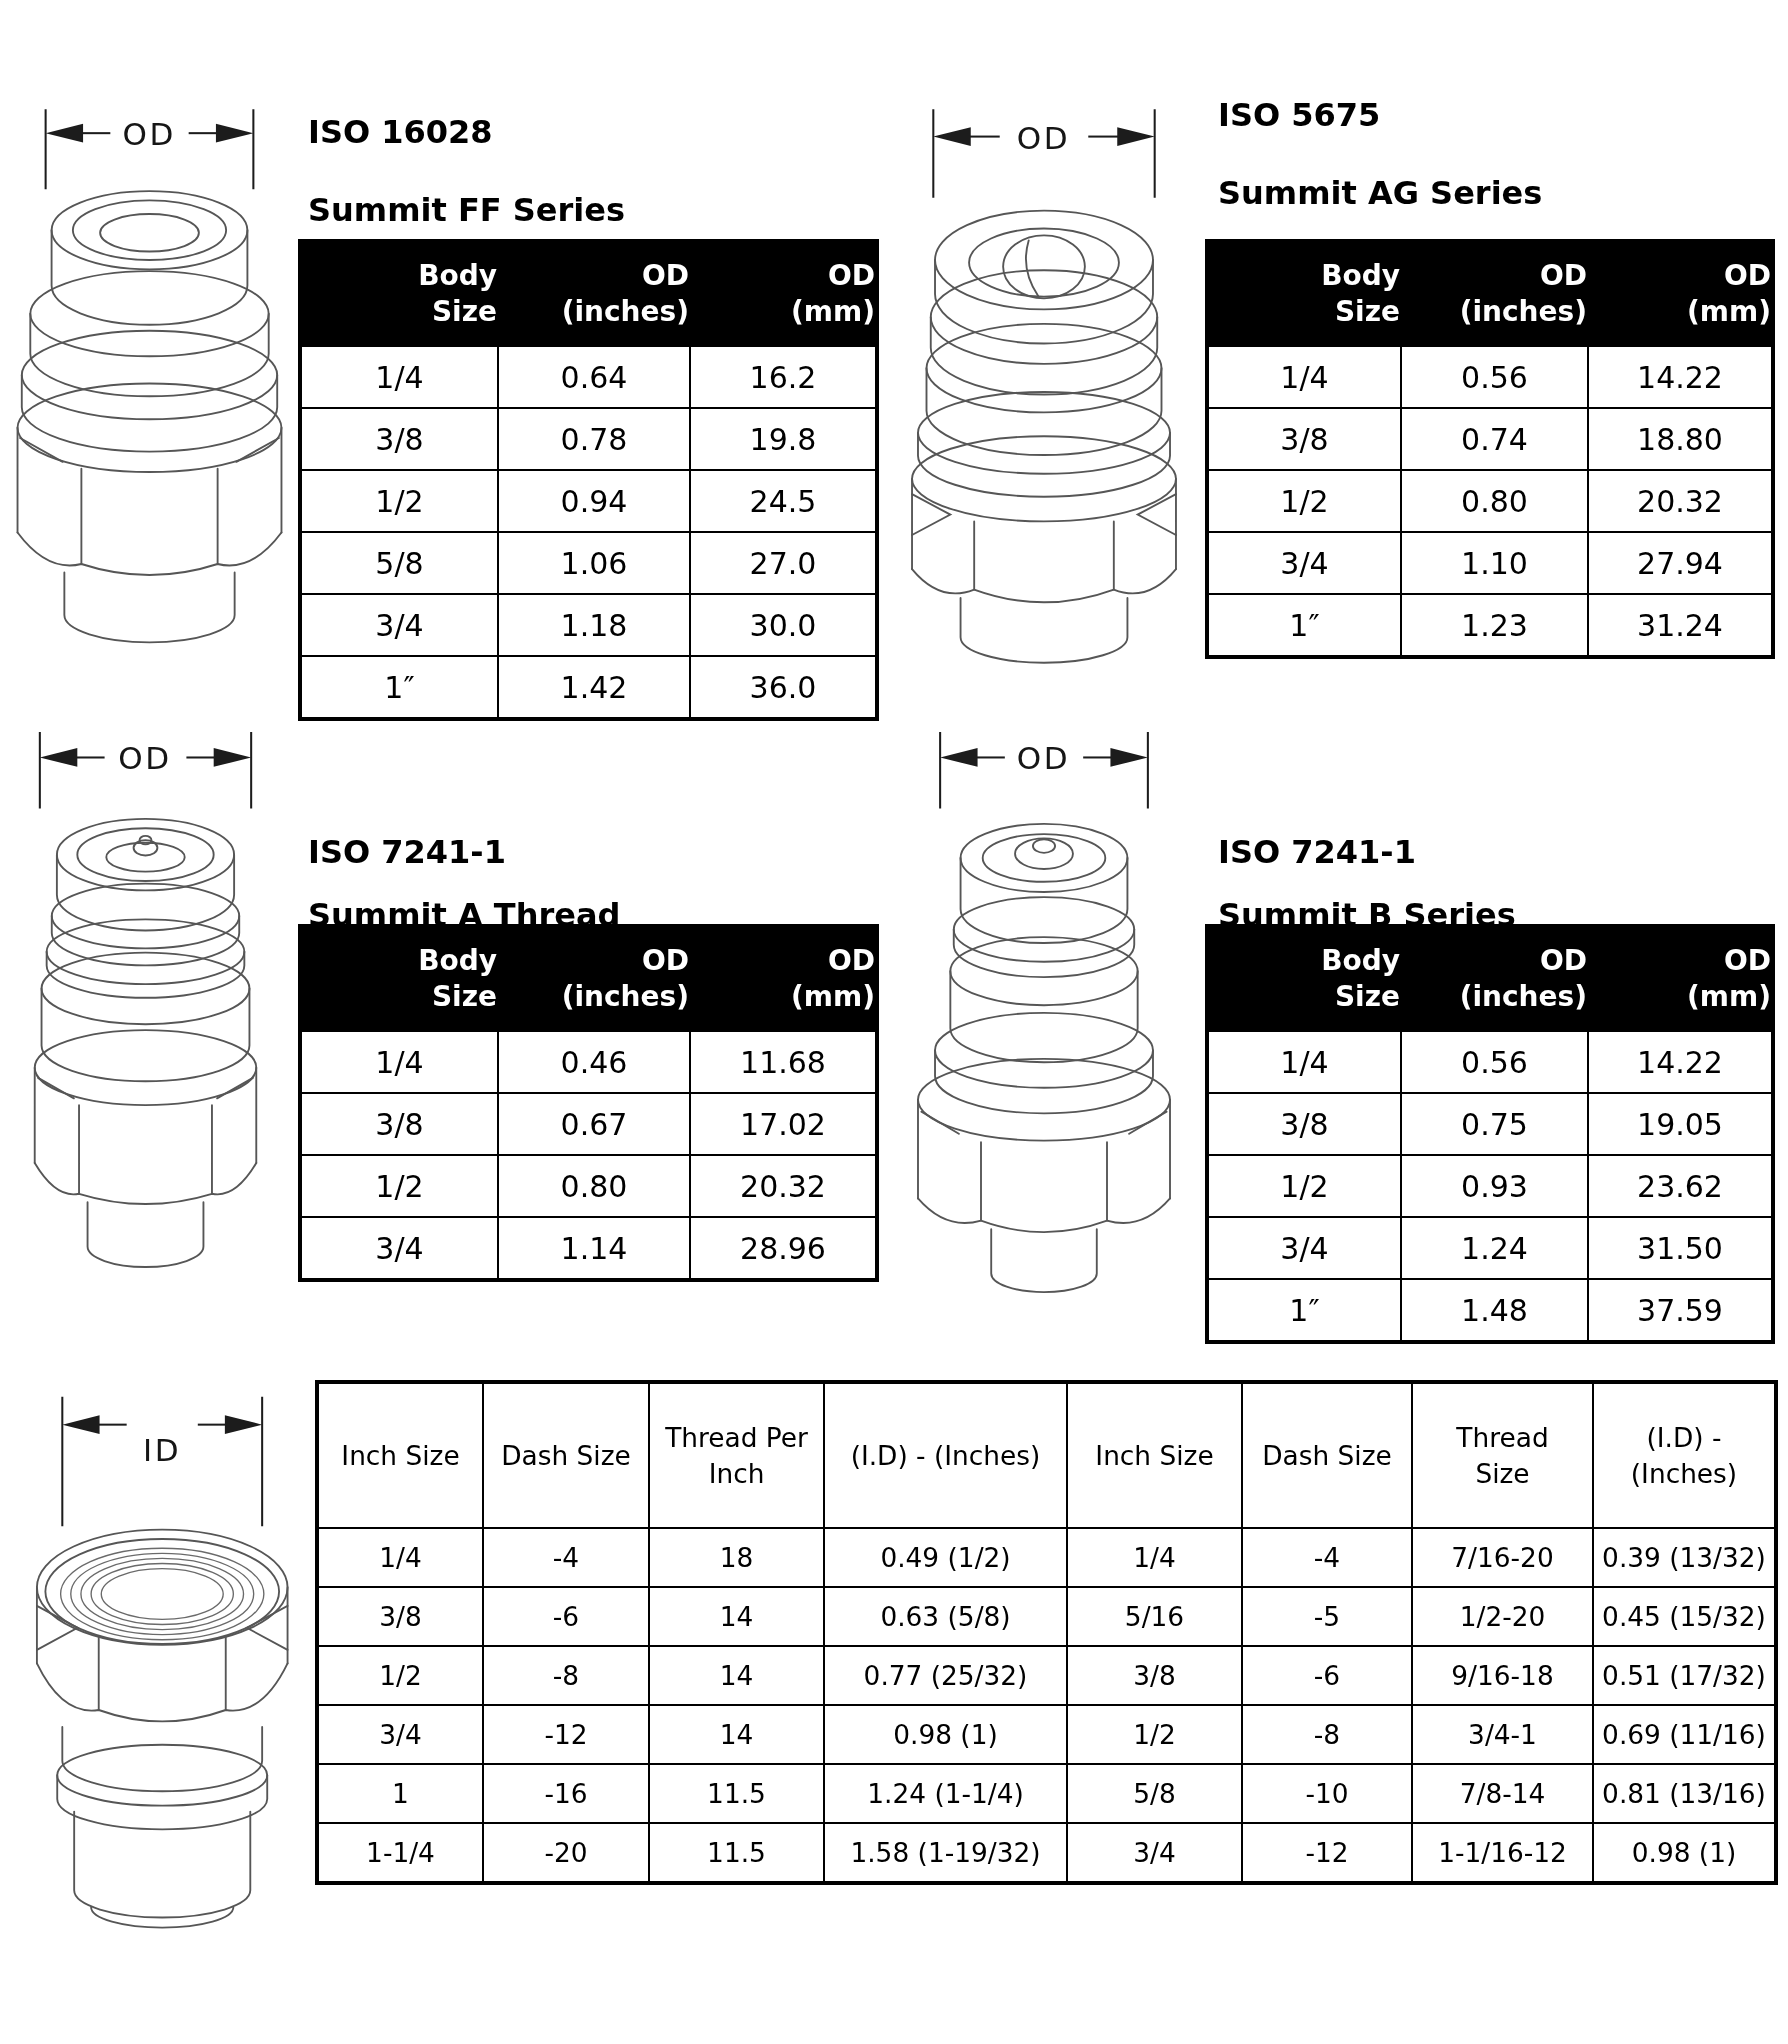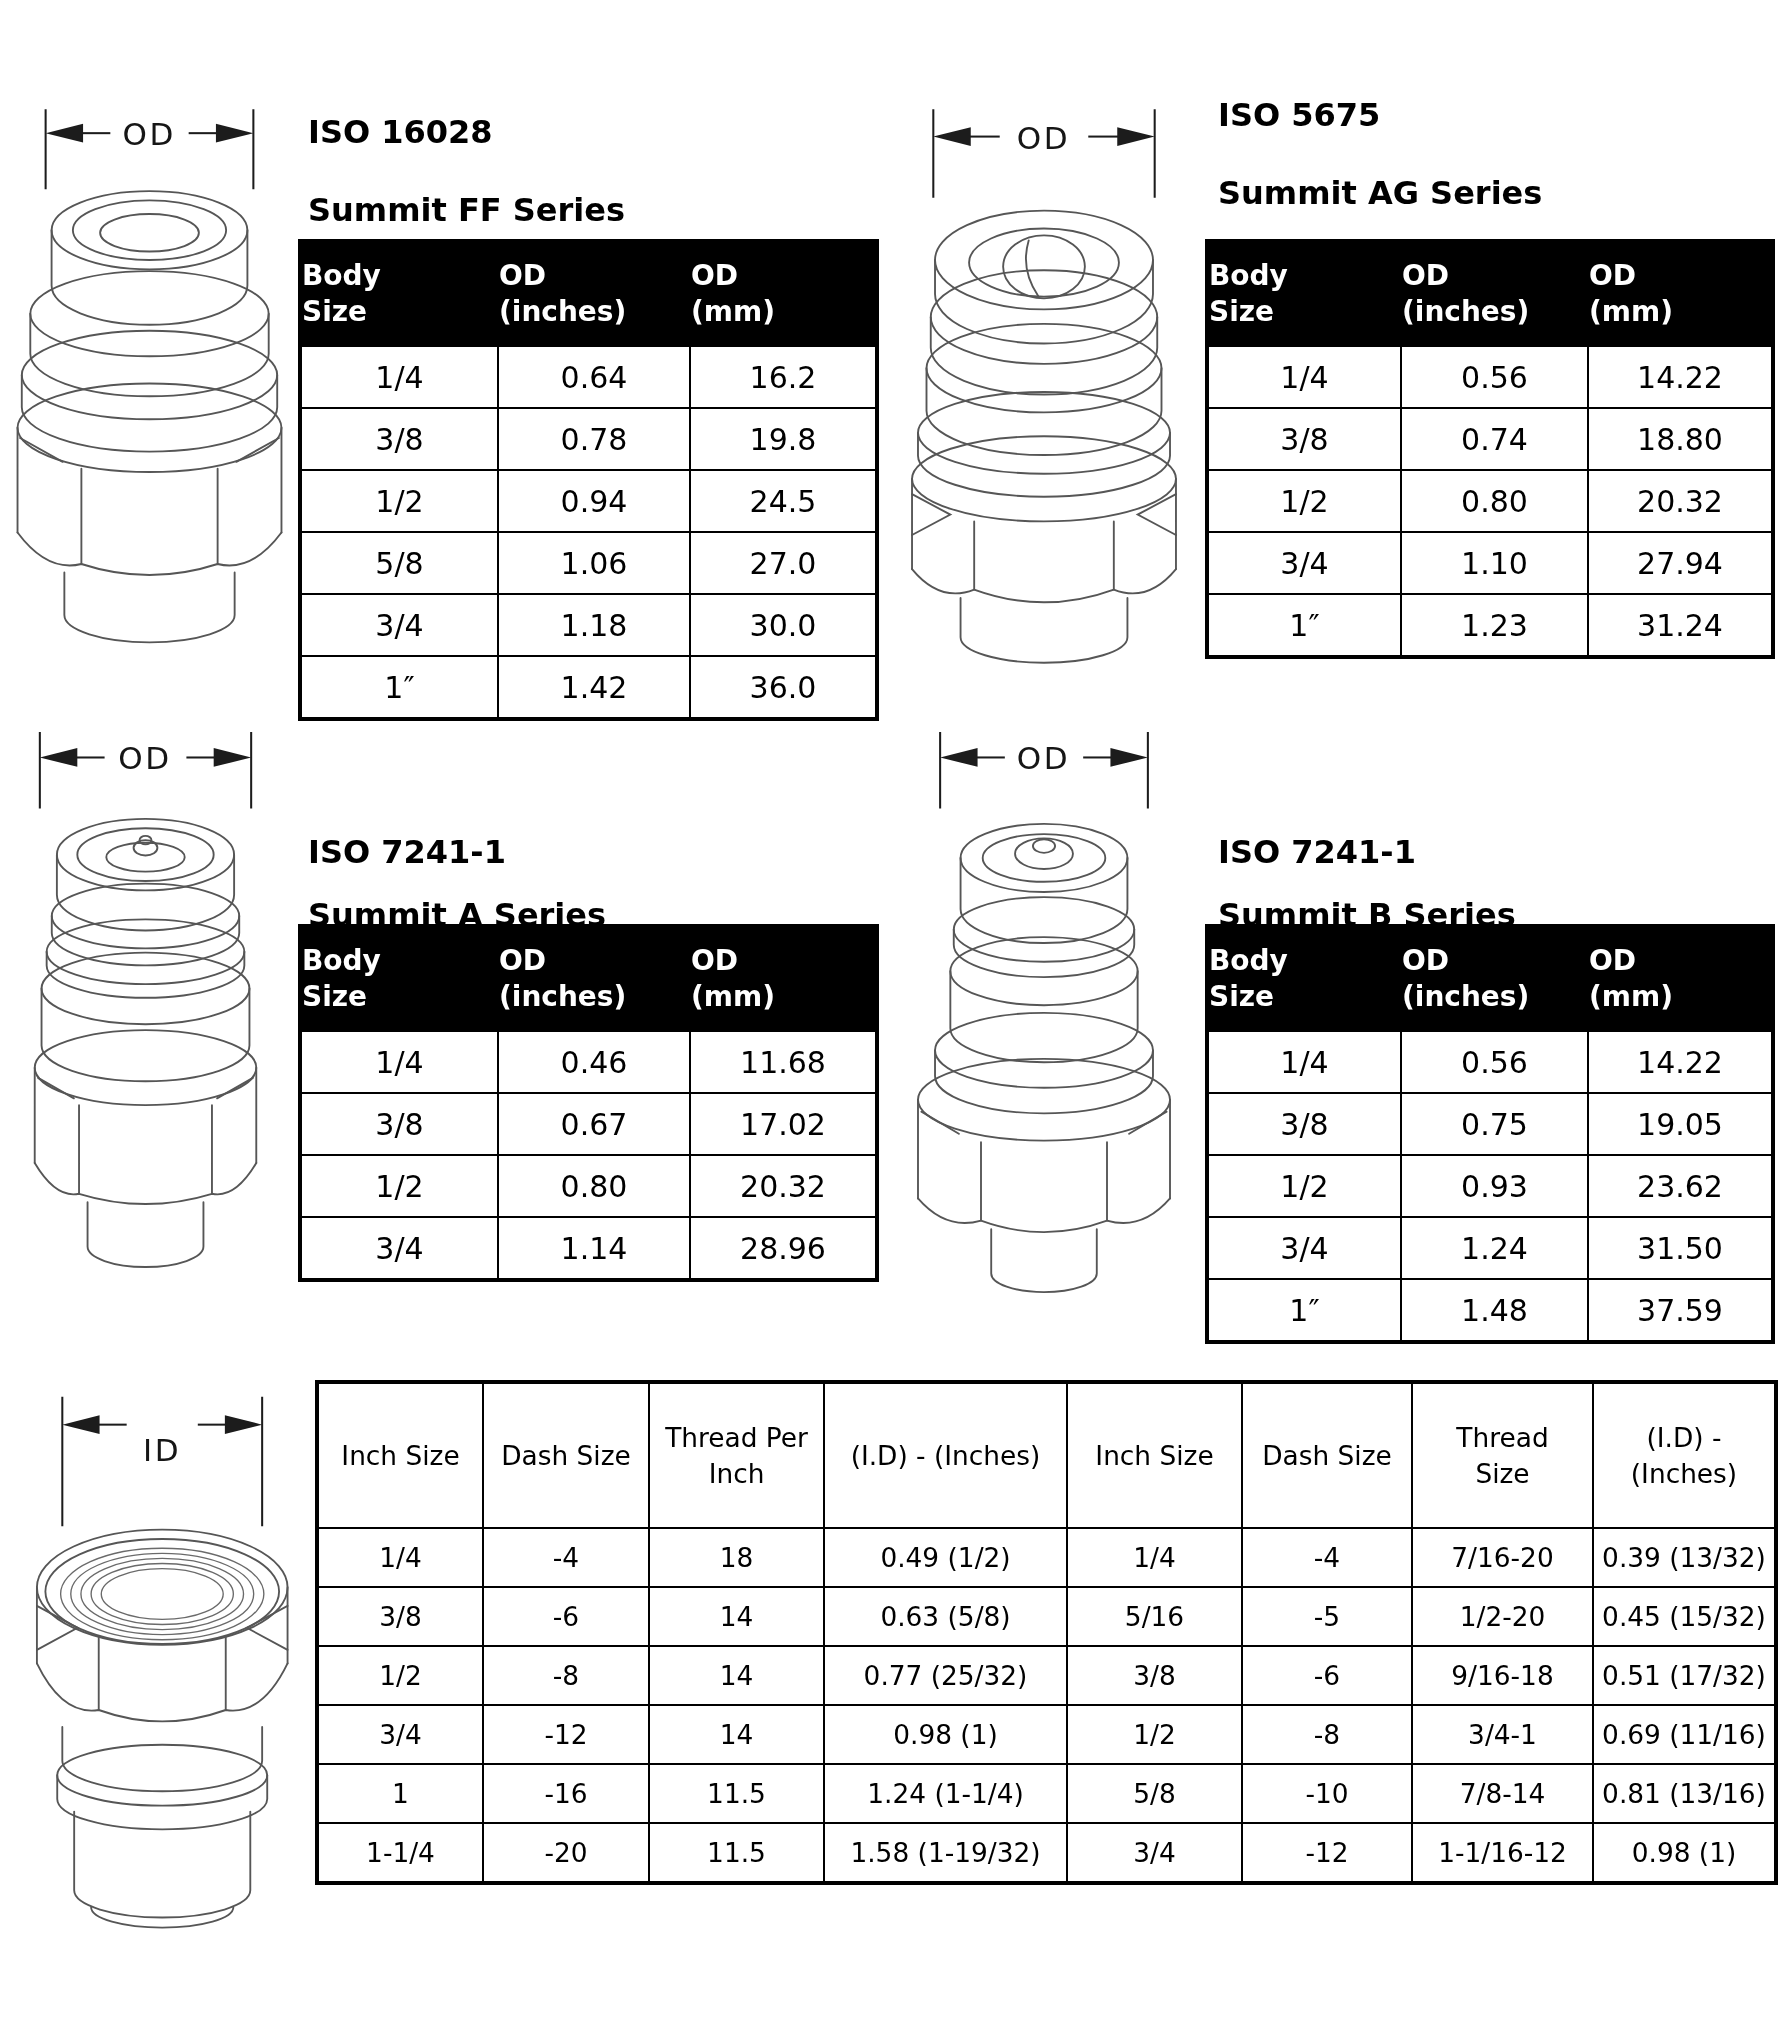--- a/index.html
+++ b/index.html
@@ -8,21 +8,21 @@
     font-family:"DejaVu Sans","Liberation Sans",sans-serif;color:#000;overflow:hidden;
   }
   
   .titles{position:absolute;font-weight:bold;font-size:32px;color:#000;}
   .titles .tl{display:block;line-height:58px;white-space:nowrap;margin-top:20px;}
   .titles.tight .tl{line-height:43px;}
   
   table.spec{position:absolute;border-collapse:collapse;table-layout:fixed;background:#fff;}
   table.spec th{
     background:#000;color:#fff;font-weight:bold;font-size:28px;line-height:1.3;
-    white-space:pre-line;height:102px;text-align:left;vertical-align:middle;
+    white-space:pre-line;height:102px;text-align:right;vertical-align:middle;
     border:2.6px solid #000;padding:0;
   }
   table.spec td{
     border:2.6px solid #000;text-align:center;vertical-align:middle;
     font-size:30px;height:60px;padding:0;color:#000;background:#fff;
   }
   table.spec{border:4.3px solid #000;}
   
   table.thread{position:absolute;border-collapse:collapse;table-layout:fixed;background:#fff;border:4.3px solid #000;}
   table.thread th.sect{
@@ -249,21 +249,21 @@
         <path d="M30,408 V520 M290,408 V520 M82,452 V556 M238,452 V556"></path>
         <path d="M30,520 Q55,562 82,556 M82,556 Q160,580 238,556 M238,556 Q265,562 290,520"></path>
         <path d="M92,566 V618 A68,24 0 0 0 228,618 V566"></path>
       </g>
     </svg>
     <span class="dim-label" style="left:99px;top:20.4px;">OD</span>
   </div>
 
   <div class="titles tight" style="left:308px;top:811px;">
     <span class="tl">ISO 7241-1</span>
-    <span class="tl">Summit A Series</span>
+    <span class="tl">Summit A Thread</span>
   </div>
 
   <table class="spec" style="left:298px;top:924px;width:578px;">
     <colgroup>
         <col style="width:198px">
         <col style="width:192px">
         <col style="width:187px">
       </colgroup>
     <thead>
       <tr>

